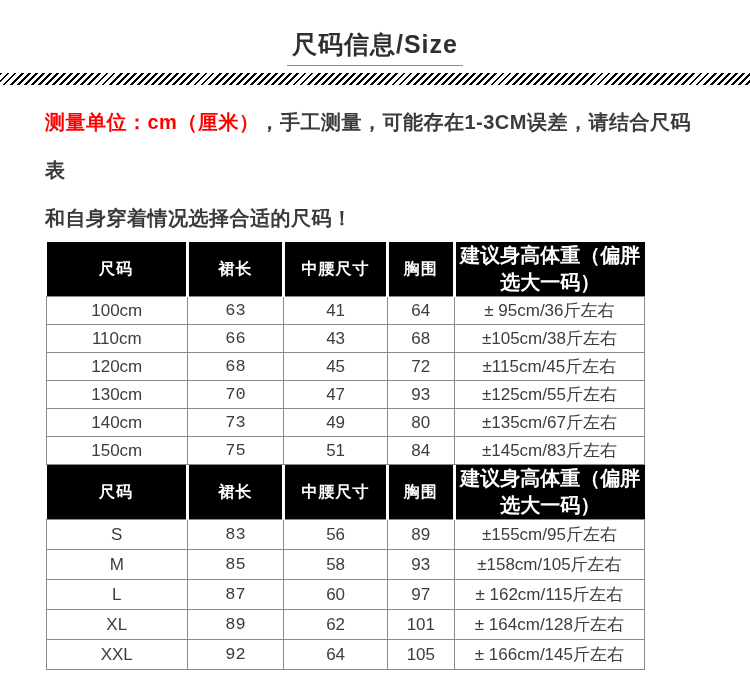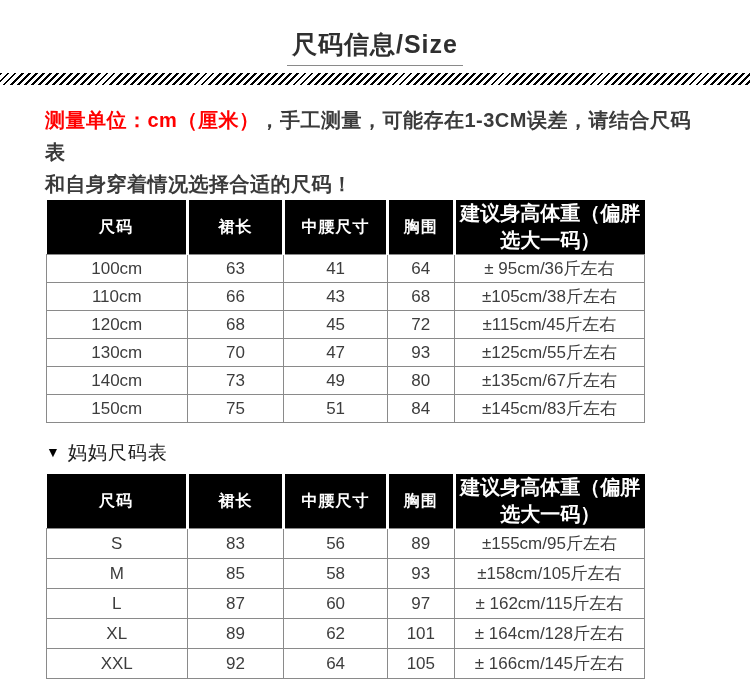--- a/index.html
+++ b/index.html
@@ -24,25 +24,25 @@
     padding: 0 5px 4px 5px;
     border-bottom: 1px solid #8a8a8a;
   }
   .hatch {
     margin-top: 7px;
     width: 750px;
     height: 12px;
     background: repeating-linear-gradient(135deg, #000 0, #000 2px, #fff 2px, #fff 5px);
   }
   .notice {
-    margin: 19px 40px 0 45px;
+    margin: 13px 40px 0 45px;
     font-size: 20px;
     font-weight: bold;
     color: #3a3a3a;
-    line-height: 32px;
+    line-height: 48px;
     letter-spacing: 0.5px;
   }
   .notice .red { color: #ff0000; }
   .section {
     margin-left: 46px;
     margin-right: 27px;
   }
   .section-title {
     margin-top: 17px;
     margin-bottom: 8px;
@@ -77,21 +77,21 @@
   table.size-table td {
     border: 1px solid #8a8a8a;
     text-align: center;
     font-size: 17px;
     color: #3d3d3d;
     padding: 1px;
   }
   table.size-table.t0 td { height: 28px; }
   table.size-table.t1 td { height: 30px; }
   .size-table th:nth-child(1), .size-table td:nth-child(1) { width: 23.5%; }
-  .size-table th:nth-child(2), .size-table td:nth-child(2) { width: 16.2%; }
+  .size-table th:nth-child(2), .size-table td:nth-child(2) { width: 16.2%; font-family: Liberation Mono, monospace; }
   .size-table th:nth-child(3), .size-table td:nth-child(3) { width: 17.3%; }
   .size-table th:nth-child(4), .size-table td:nth-child(4) { width: 11.2%; }
   .size-table th:nth-child(5), .size-table td:nth-child(5) { width: 31.8%; }
 </style>
 </head>
 <body>
 
 <div class="title-wrap">
   <h1 class="page-title">尺码信息/Size</h1>
 </div>
@@ -155,23 +155,20 @@
           <td>75</td>
           <td>51</td>
           <td>84</td>
           <td>±145cm/83斤左右</td>
         </tr>
       </tbody>
   </table>
 </div>
 
 <div class="section">
-  <div class="section-title">
-    <span class="tri">▼</span><span>妈妈尺码表</span>
-  </div>
   <table class="size-table t1">
     <thead>
         <tr>
           <th>尺码</th>
           <th>裙长</th>
           <th>中腰尺寸</th>
           <th>胸围</th>
           <th>建议身高体重（偏胖选大一码）</th>
         </tr>
       </thead>

